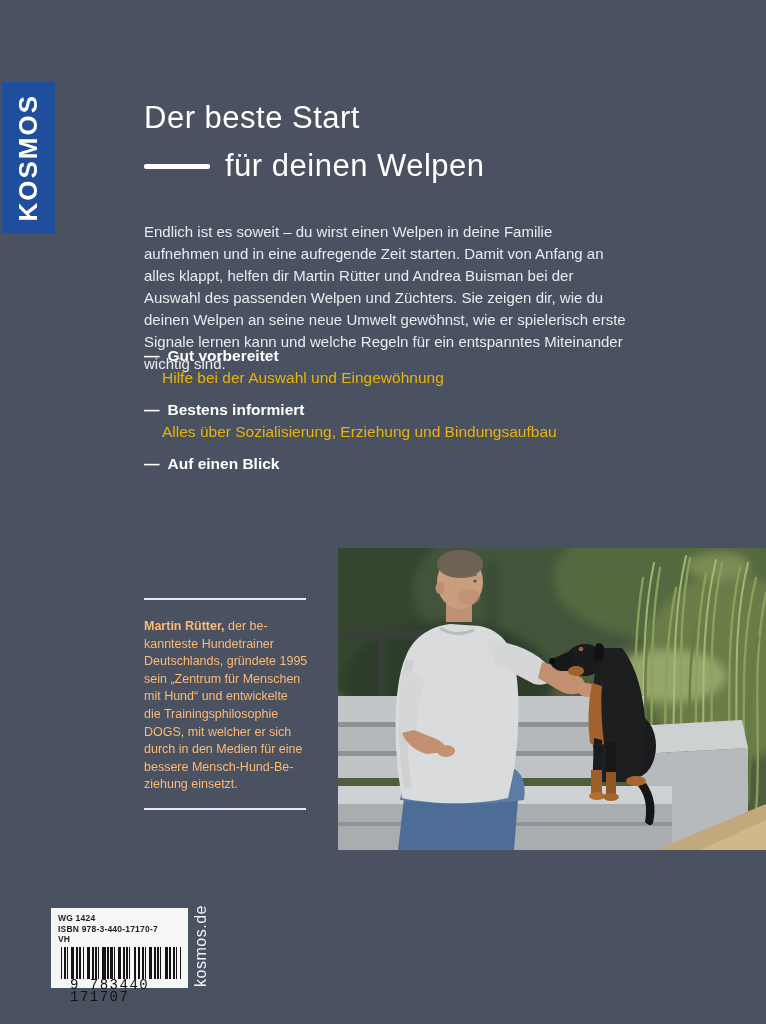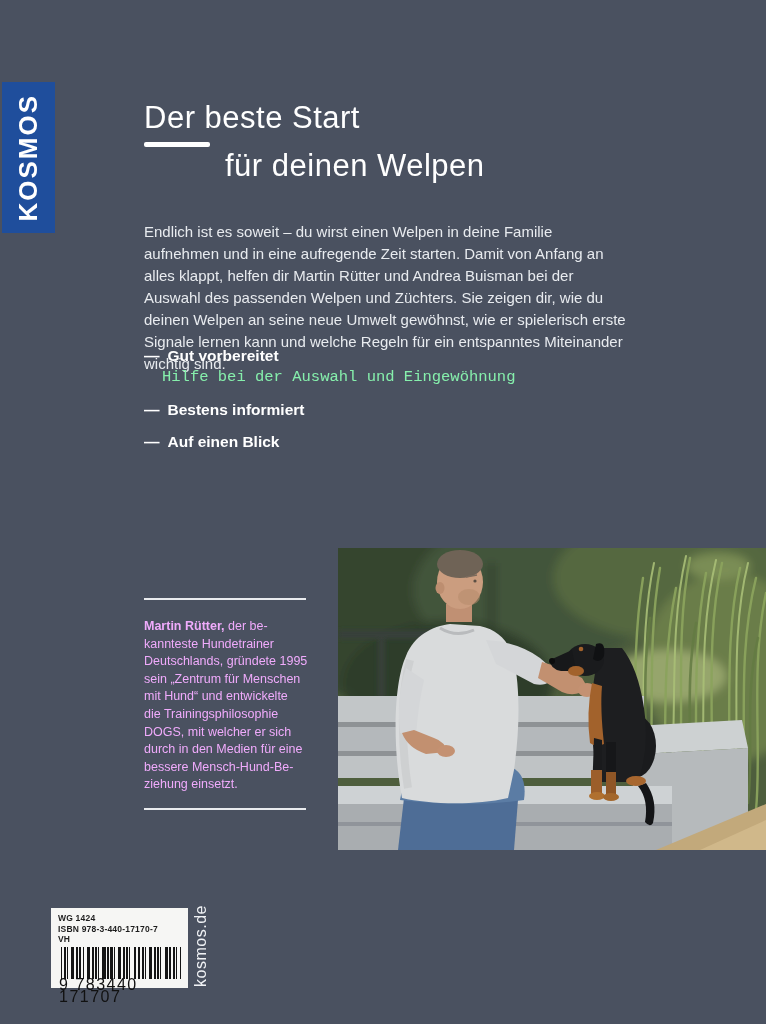--- a/index.html
+++ b/index.html
@@ -15,57 +15,57 @@
   }
   .logo span {
     writing-mode:vertical-rl; transform:rotate(180deg);
     color:#ffffff; font-weight:bold; font-size:26px; letter-spacing:2px;
   }
   
   .title {
     position:absolute; left:144px; top:94px;
     color:#ffffff; font-weight:normal; font-size:31px; line-height:48px; letter-spacing:0.5px;
   }
-  .title-line2 { display:flex; }
+  .title-line2 { display:flex; align-items:center; }
   .title-dash { width:66px; height:5px; background:#ffffff; border-radius:2px; margin-right:15px; }
   
   .intro {
     position:absolute; left:144px; top:221px; width:482px;
     color:#e8ebef; font-size:15px; line-height:22px;
   }
   
   .bullets { position:absolute; left:144px; top:346px; width:482px; font-size:15.5px; line-height:19px; }
   .bullet { margin-bottom:13px; }
   .bullet-head { color:#ffffff; font-weight:bold; display:flex; }
   .bullet-head .dash { margin-right:8px; }
-  .bullet-body { color:#86efac; margin-left:18px; margin-top:3px;font-family:Liberation Mono, monospace; }
-  
-  .bio { position:absolute; left:144px; top:598px; width:162px; color:#f0abfc; }
+  .bullet-body { color:#eab308; margin-left:18px; margin-top:3px; }
+  
+  .bio { position:absolute; left:144px; top:598px; width:162px; color:#fdba74; }
   .bio-rule { height:2px; background:#e9ebee; }
   .bio-text { margin:18px 0 14px 0; font-size:12.5px; line-height:17.6px; white-space:nowrap; }
   .bio-text .bold { font-weight:bold; }
   
   .photo { position:absolute; left:338px; top:548px; width:428px; height:302px; }
   
   .label {
     position:absolute; left:51px; top:908px; width:137px; height:80px;
     background:#f6f6f4; box-sizing:border-box; padding:5px 0 0 7px; color:#1d1d1d;
   }
   .label-line { font-size:8.5px; font-weight:bold; line-height:10.5px; letter-spacing:0.2px; }
   .bars {
     margin-top:2px; margin-left:3px; width:120px; height:32px;
     background:repeating-linear-gradient(90deg,
       #141414 0 1.5px, transparent 1.5px 3px,
       #141414 3px 5px, transparent 5px 6.5px,
       #141414 6.5px 7.5px, transparent 7.5px 10.5px,
       #141414 10.5px 13.5px, transparent 13.5px 15.5px);
   }
   .digits {
-    margin-left:1px; font-family:Liberation Sans, sans-serif;
-    font-size:16px; letter-spacing:1.5px; color:#111; line-height:12px;
+    margin-left:12px; font-family:Liberation Mono, monospace;
+    font-size:14px; letter-spacing:1.5px; color:#111; line-height:12px;
   }
   
   .site {
     position:absolute; left:190px; top:904px; height:84px; width:22px;
     display:flex; align-items:center; justify-content:center;
   }
   .site span {
     writing-mode:vertical-rl; transform:rotate(180deg);
     color:#f0f2f5; font-size:16px; letter-spacing:0.5px;
   }
@@ -95,20 +95,21 @@
         <span class="dash">—</span>
         <span>Gut vorbereitet</span>
       </div>
       <div class="bullet-body">Hilfe bei der Auswahl und Eingewöhnung</div>
     </div>
     <div class="bullet">
       <div class="bullet-head">
         <span class="dash">—</span>
         <span>Bestens informiert</span>
       </div>
+      <div class="bullet-body">Alles über Sozialisierung, Erziehung und Bindungsaufbau</div>
     </div>
     <div class="bullet">
       <div class="bullet-head">
         <span class="dash">—</span>
         <span>Auf einen Blick</span>
       </div>
     </div>
   </div>
 
   <div class="bio">

